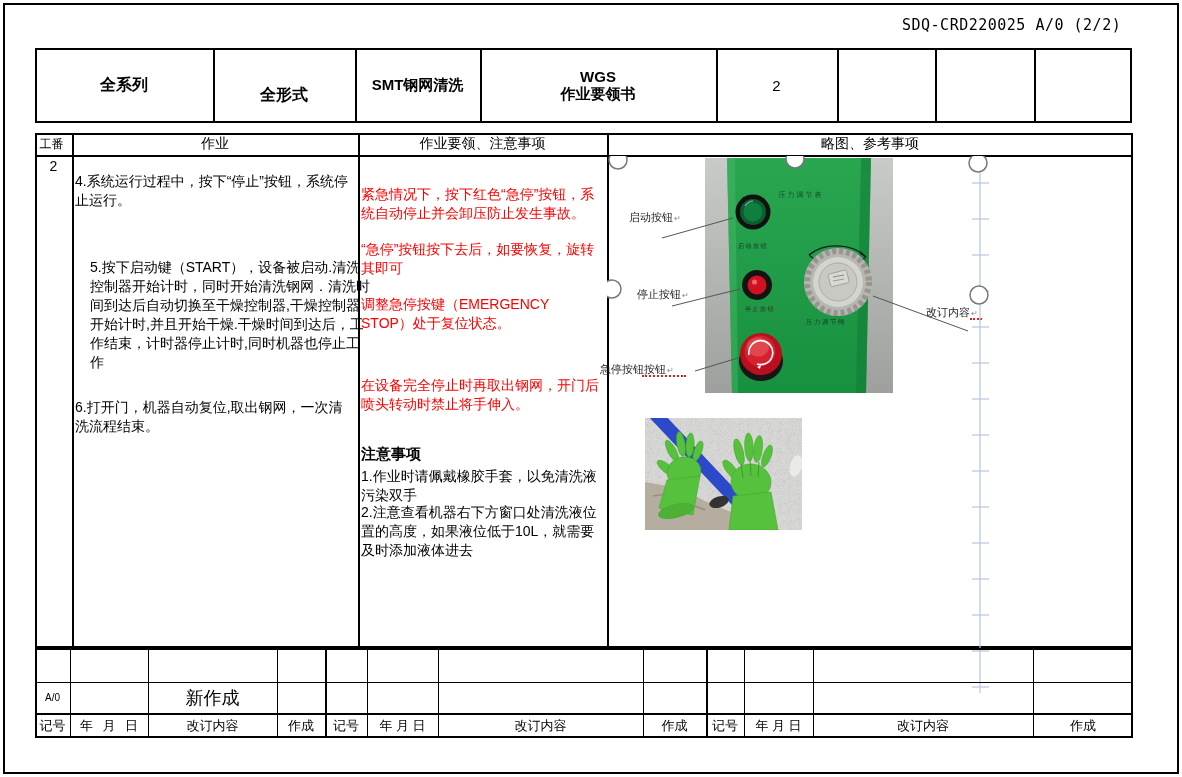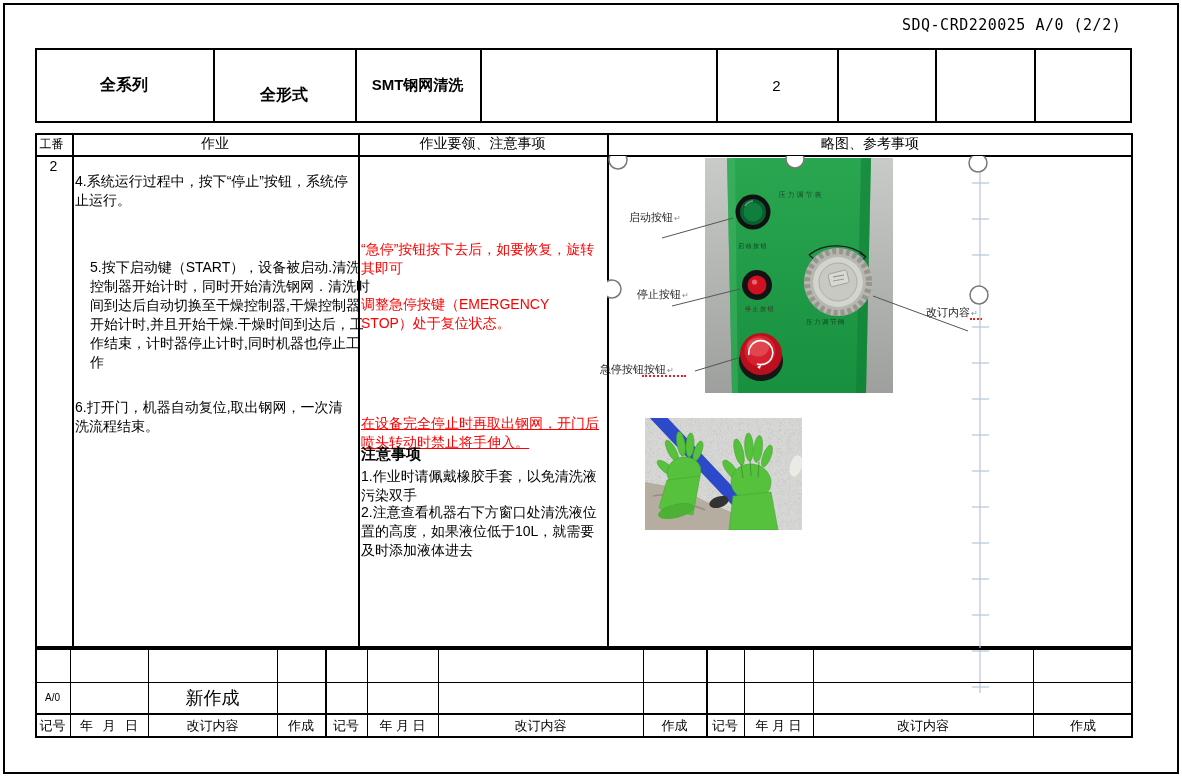--- a/index.html
+++ b/index.html
@@ -31,20 +31,26 @@
   <div class="gl" style="left:355px;top:48px;width:2px;height:75px;"></div>
   <div class="gl" style="left:480px;top:48px;width:2px;height:75px;"></div>
   <div class="gl" style="left:716px;top:48px;width:2px;height:75px;"></div>
   <div class="gl" style="left:837px;top:48px;width:2px;height:75px;"></div>
   <div class="gl" style="left:935px;top:48px;width:2px;height:75px;"></div>
   <div class="gl" style="left:1034px;top:48px;width:2px;height:75px;"></div>
 
   <div class="cell bold" style="left:35px;top:48px;width:178px;height:75px;font-size:16px;">全系列</div>
   <div class="cell bold" style="left:213px;top:48px;width:142px;height:94px;font-size:16px;">全形式</div>
   <div class="cell bold" style="left:355px;top:48px;width:125px;height:75px;font-size:15px;">SMT钢网清洗</div>
+  <div class="cell" style="left:480px;top:48px;width:236px;height:75px;">
+    <div>
+      <div class="bold" style="font-size:15px;">WGS</div>
+      <div class="bold" style="font-size:15px;">作业要领书</div>
+    </div>
+  </div>
   <div class="cell" style="left:716px;top:48px;width:121px;height:75px;font-size:15px;">2</div>
   <div class="cell" style="left:837px;top:48px;width:98px;height:75px;"></div>
   <div class="cell" style="left:935px;top:48px;width:99px;height:75px;"></div>
   <div class="cell" style="left:1034px;top:48px;width:98px;height:75px;"></div>
 
   <div class="box" style="left:35px;top:133px;width:1098px;height:515px;"></div>
   <div class="gl" style="left:35px;top:155px;width:1098px;height:2px;"></div>
   <div class="gl" style="left:72px;top:133px;width:2px;height:515px;"></div>
   <div class="gl" style="left:358px;top:133px;width:2px;height:515px;"></div>
   <div class="gl" style="left:607px;top:133px;width:2px;height:515px;"></div>
@@ -53,23 +59,24 @@
   <div class="cell" style="left:72px;top:134px;width:286px;height:20px;font-size:14px;">作业</div>
   <div class="cell" style="left:358px;top:134px;width:249px;height:20px;font-size:14px;">作业要领、注意事项</div>
   <div class="cell" style="left:607px;top:134px;width:526px;height:20px;font-size:14px;">略图、参考事项</div>
 
   <div class="cell" style="left:35px;top:157px;width:37px;height:18px;font-size:14px;">2</div>
 
   <div class="para" style="left:75px;top:172px;width:281px;">4.系统运行过程中，按下“停止”按钮，系统停止运行。</div>
   <div class="para" style="left:75px;top:258px;width:281px;margin-left:15px;">5.按下启动键（START），设备被启动.清洗控制器开始计时，同时开始清洗钢网．清洗时间到达后自动切换至干燥控制器,干燥控制器开始计时,并且开始干燥.干燥时间到达后，工作结束，计时器停止计时,同时机器也停止工作</div>
   <div class="para" style="left:75px;top:398px;width:281px;">6.打开门，机器自动复位,取出钢网，一次清洗流程结束。</div>
 
+  <div class="para red" style="left:361px;top:185px;width:243px;">紧急情况下，按下红色“急停”按钮，系统自动停止并会卸压防止发生事故。</div>
   <div class="para red" style="left:361px;top:240px;width:243px;">“急停”按钮按下去后，如要恢复，旋转其即可</div>
   <div class="para red" style="left:361px;top:295px;width:243px;">调整急停按键（EMERGENCY STOP）处于复位状态。</div>
-  <div class="para red" style="left:361px;top:414px;width:243px;text-decoration:underline;">在设备完全停止时再取出钢网，开门后喷头转动时禁止将手伸入。</div>
+  <div class="para red" style="left:361px;top:376px;width:243px;">在设备完全停止时再取出钢网，开门后喷头转动时禁止将手伸入。</div>
   <div class="para bold" style="left:361px;top:444px;width:243px;font-size:15px;">注意事项</div>
   <div class="para" style="left:361px;top:467px;width:243px;">1.作业时请佩戴橡胶手套，以免清洗液污染双手</div>
   <div class="para" style="left:361px;top:503px;width:243px;">2.注意查看机器右下方窗口处清洗液位置的高度，如果液位低于10L，就需要及时添加液体进去</div>
 
   <svg class="abs" style="left:705px;top:158px;" width="188" height="235" viewBox="0 0 188 235">
     <defs>
       <linearGradient id="steel" x1="0" y1="0" x2="0" y2="1">
         <stop offset="0" stop-color="#c9cbc8"></stop>
           <stop offset="1" stop-color="#9da09d"></stop>
       </linearGradient>

